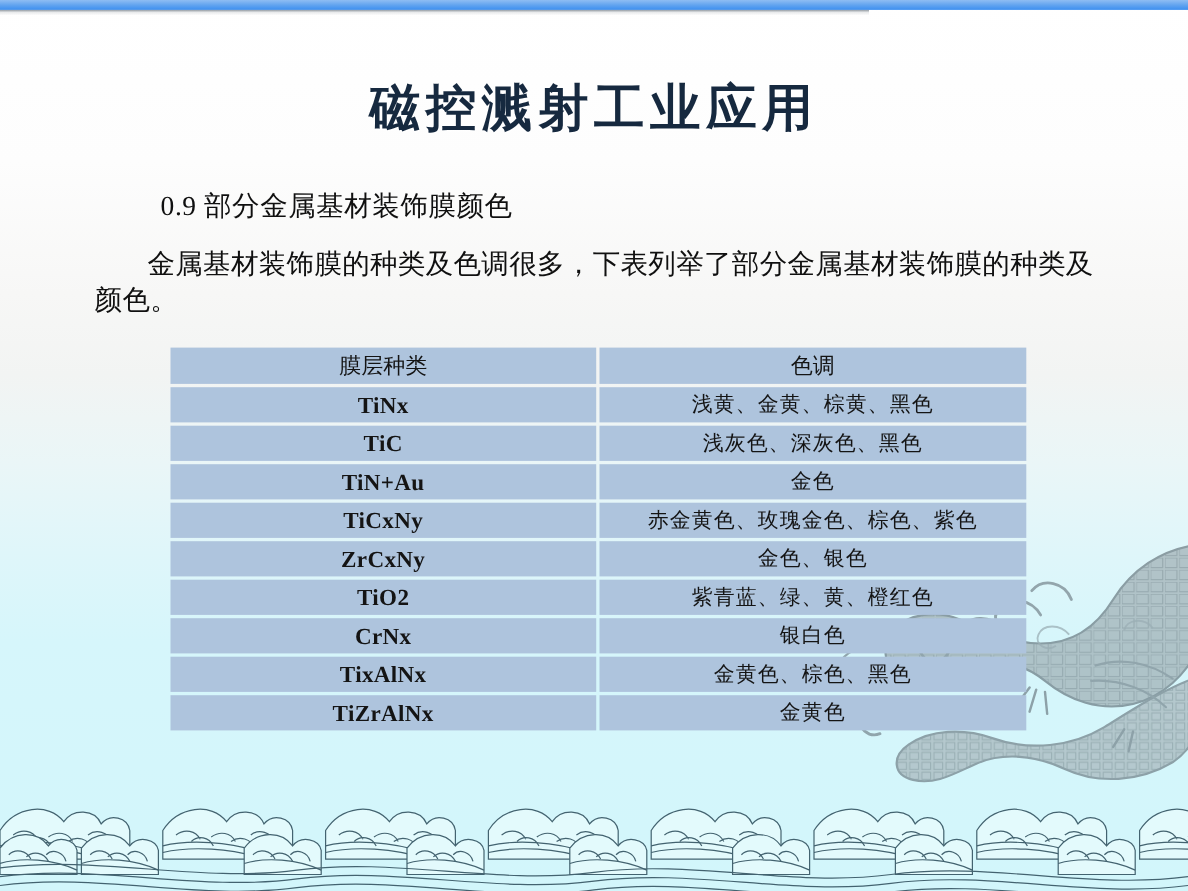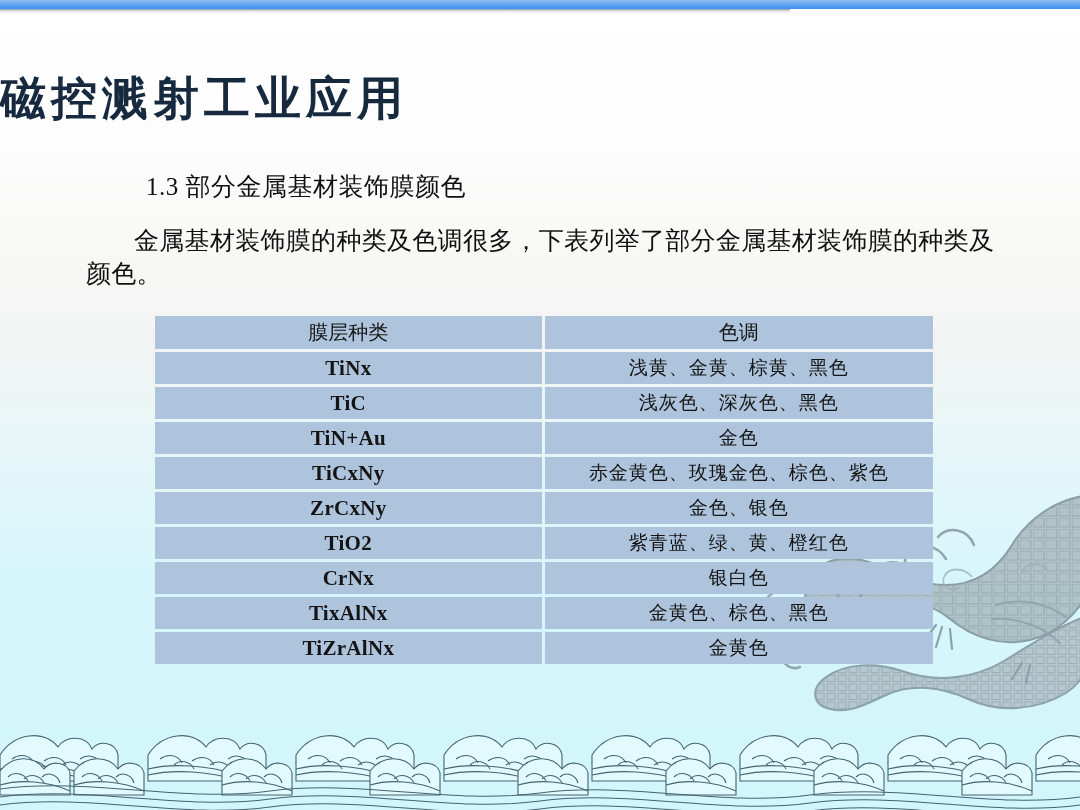--- a/index.html
+++ b/index.html
@@ -33,20 +33,21 @@
   }
 
   
   .art { position:absolute; pointer-events:none; }
   #dragon-art { right:-10px; bottom:95px; width:330px; height:230px; opacity:.72; }
   #waves-art  { left:0; bottom:0; width:1080px; height:125px; }
 
   
   #title {
     position:absolute; left:0; top:68px; width:1080px;
+    text-align:center;
     font-family:"Liberation Serif","DejaVu Serif",serif;
     font-weight:bold; font-size:46px; letter-spacing:5px;
     color:#16293f;
     text-shadow:0 1px 0 rgba(255,255,255,.6);
   }
 
   
   #heading {
     position:absolute; left:146px; top:170px;
     font-size:25px; color:#101010; letter-spacing:.5px;
@@ -179,21 +180,21 @@
         <use href="#w2" x="962"></use>
 
       <path d="M0 104 C90 92 180 118 270 106 C360 94 450 120 540 108 C630 96 720 122 810 110 C900 98 990 124 1080 112"></path>
       <path d="M0 112 C90 100 180 126 270 114 C360 102 450 128 540 116 C630 104 720 130 810 118 C900 106 990 132 1080 120"></path>
       <path d="M0 120 C90 108 180 134 270 122 C360 110 450 136 540 124 C630 112 720 138 810 126 C900 114 990 140 1080 128"></path>
     </g>
   </svg>
 
   <div id="title">磁控溅射工业应用</div>
 
-  <div id="heading">1.3 部分金属基材装饰膜颜色</div>
+  <div id="heading">0.9 部分金属基材装饰膜颜色</div>
 
   <div id="paragraph">金属基材装饰膜的种类及色调很多，下表列举了部分金属基材装饰膜的种类及颜色。</div>
 
   <table id="film-table">
     <colgroup>
         <col class="c1">
         <col class="c2">
       </colgroup>
     <thead>
       <tr>

